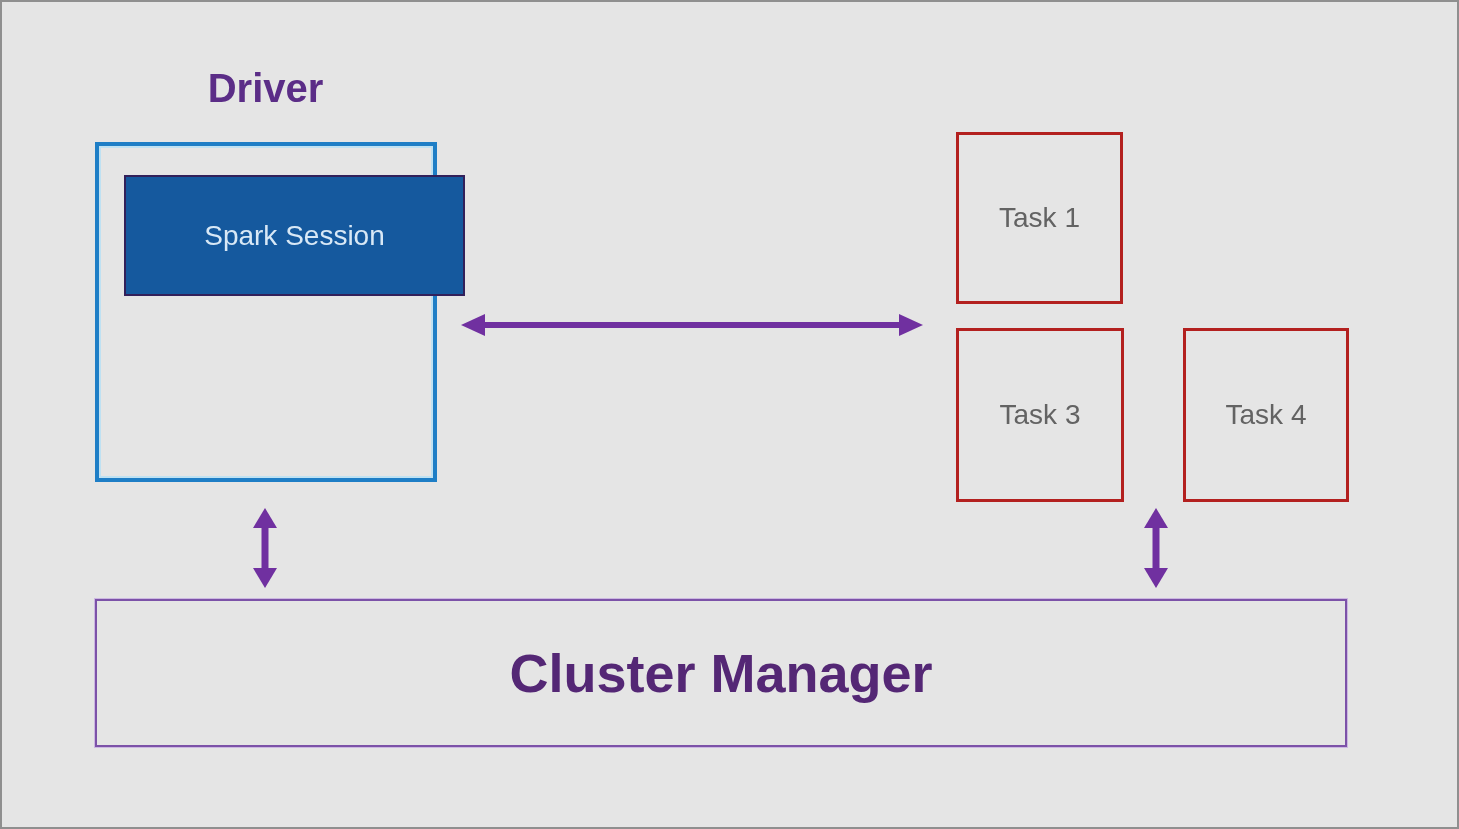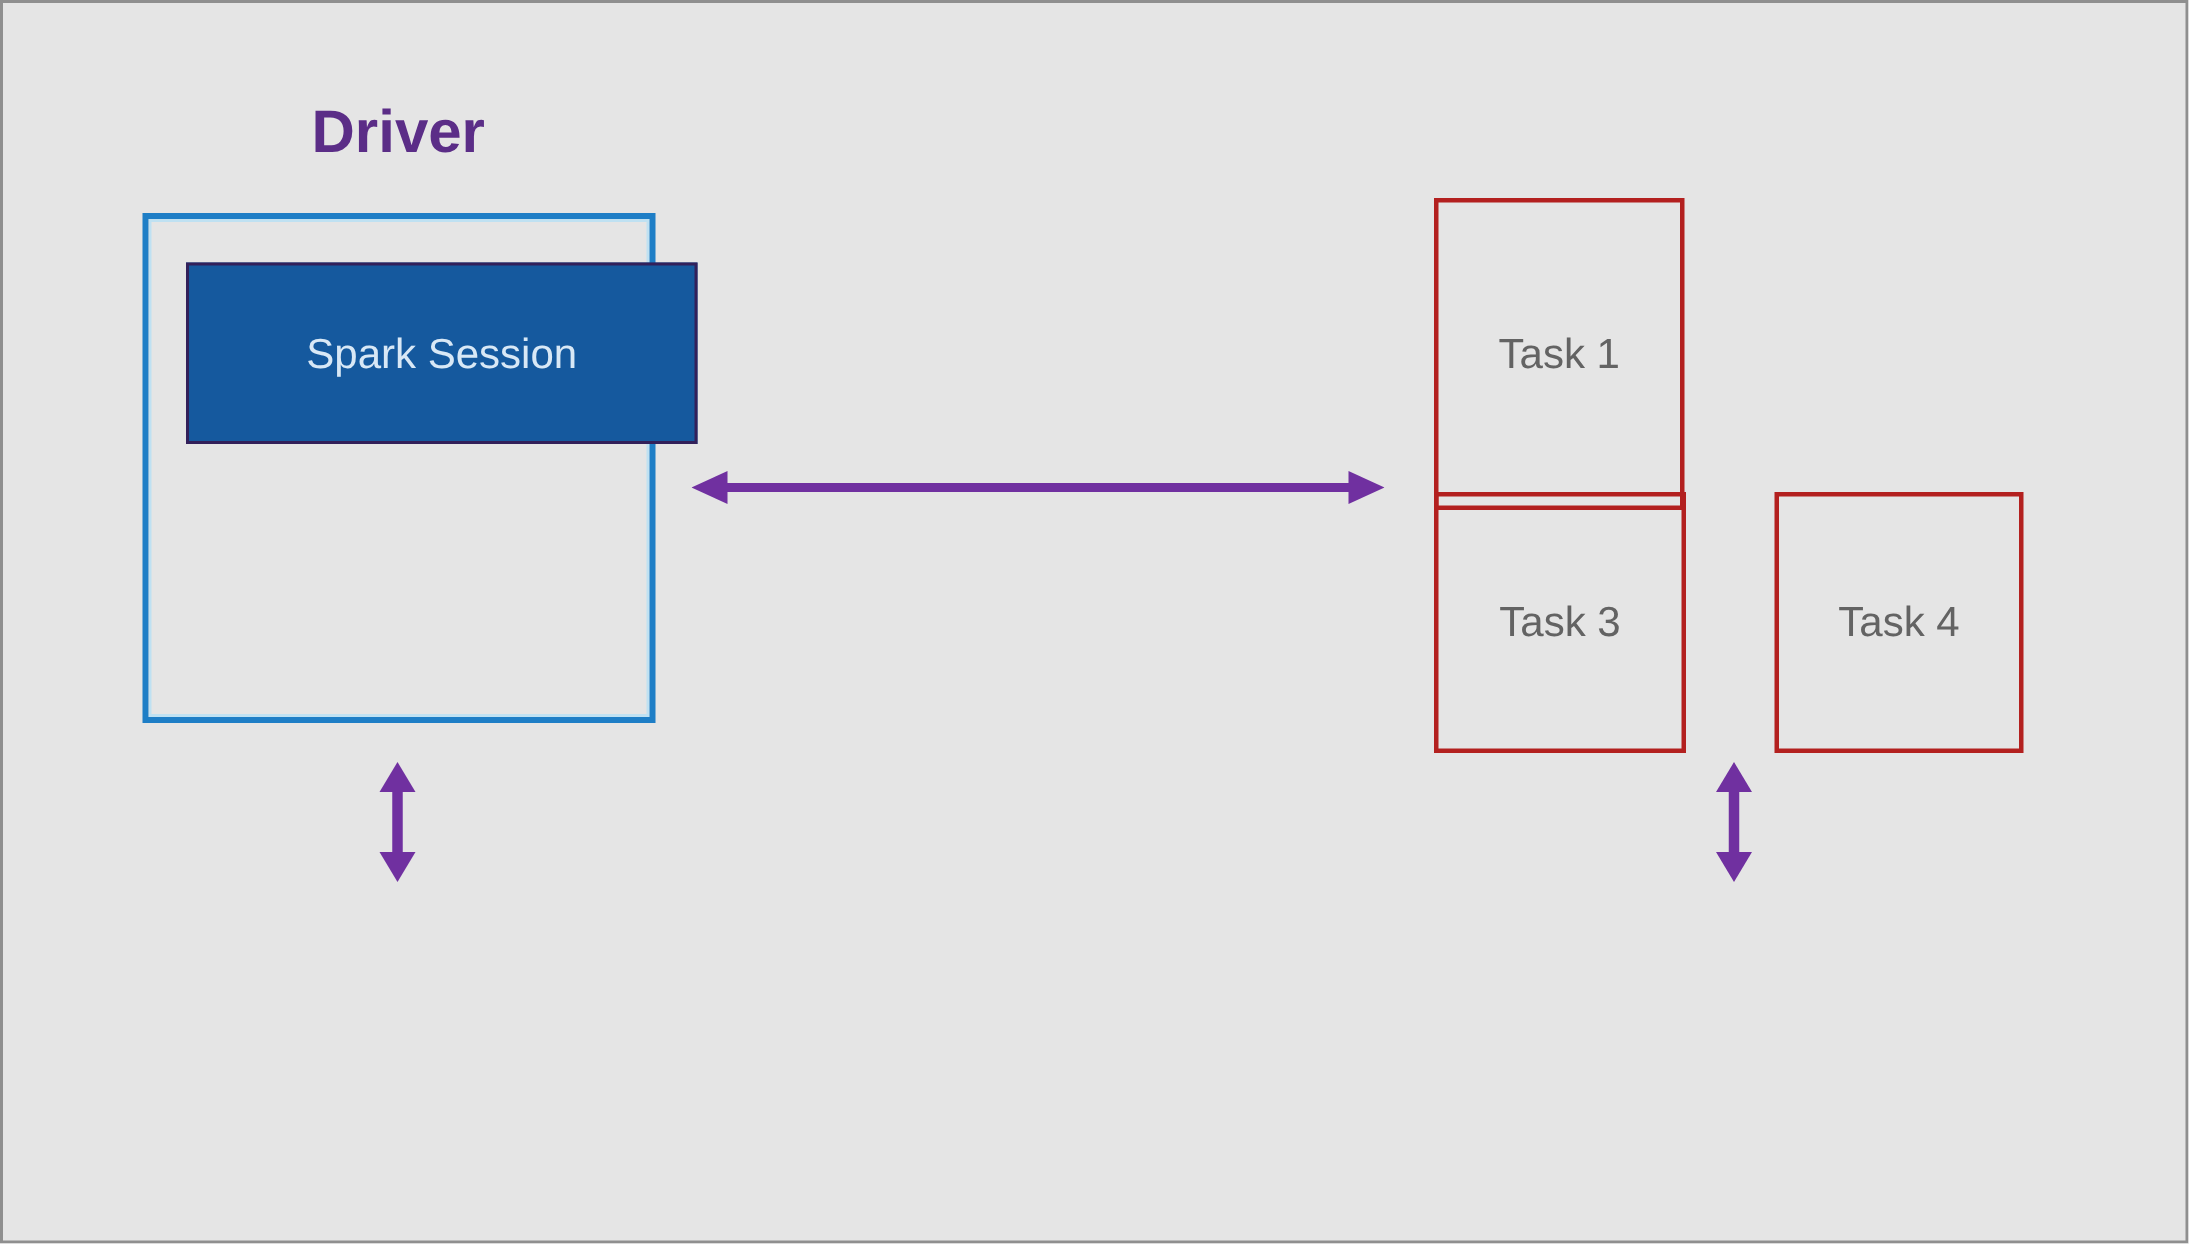--- a/index.html
+++ b/index.html
@@ -52,21 +52,21 @@
     display: flex; align-items: center; justify-content: center;
   }
 
   .task-box {
     border: 3px solid #b3201f;
     color: #636363;
     font-size: 28px;
     background: transparent;
     display: flex; align-items: center; justify-content: center;
   }
-  .task-1 { left: 954px;  top: 130px; width: 167px; height: 208px; }
+  .task-1 { left: 954px;  top: 130px; width: 167px; height: 172px; }
   .task-2 { left: 1181px; top: 130px; width: 166px; height: 172px; }
   .task-3 { left: 954px;  top: 326px; width: 168px; height: 174px; }
   .task-4 { left: 1181px; top: 326px; width: 166px; height: 174px; }
 
   .cluster-box {
     left: 93px; top: 597px; width: 1252px; height: 148px;
     border: 2px solid #7c52a8;
     box-shadow: 0 0 0 1px rgba(186, 152, 222, 0.6);
     background: transparent;
     display: flex; align-items: center; justify-content: center;
@@ -122,14 +122,17 @@
   </div>
 
   <div class="abs" style="left:1136px; top:506px;">
     <svg class="arrow-svg" width="36" height="80" viewBox="0 0 36 80" aria-hidden="true">
       <line x1="18" y1="14" x2="18" y2="66" stroke="#7030a0" stroke-width="7"></line>
       <polygon points="6,20 18,0 30,20" fill="#7030a0"></polygon>
       <polygon points="6,60 18,80 30,60" fill="#7030a0"></polygon>
     </svg>
   </div>
 
+  <div class="abs cluster-box">
+    <span class="cluster-label">Cluster Manager</span>
+  </div>
 
 </div>
 
 </body></html>

